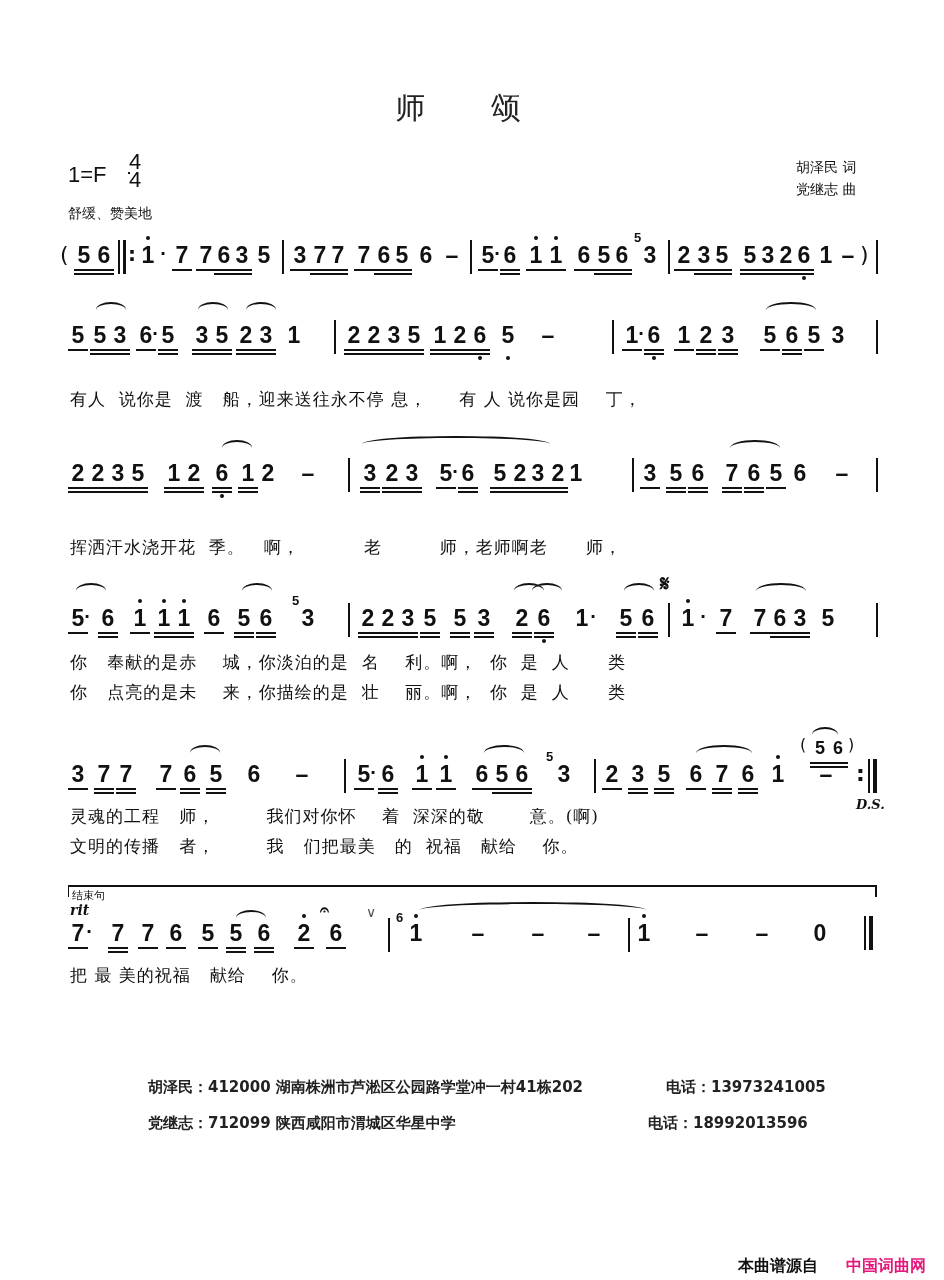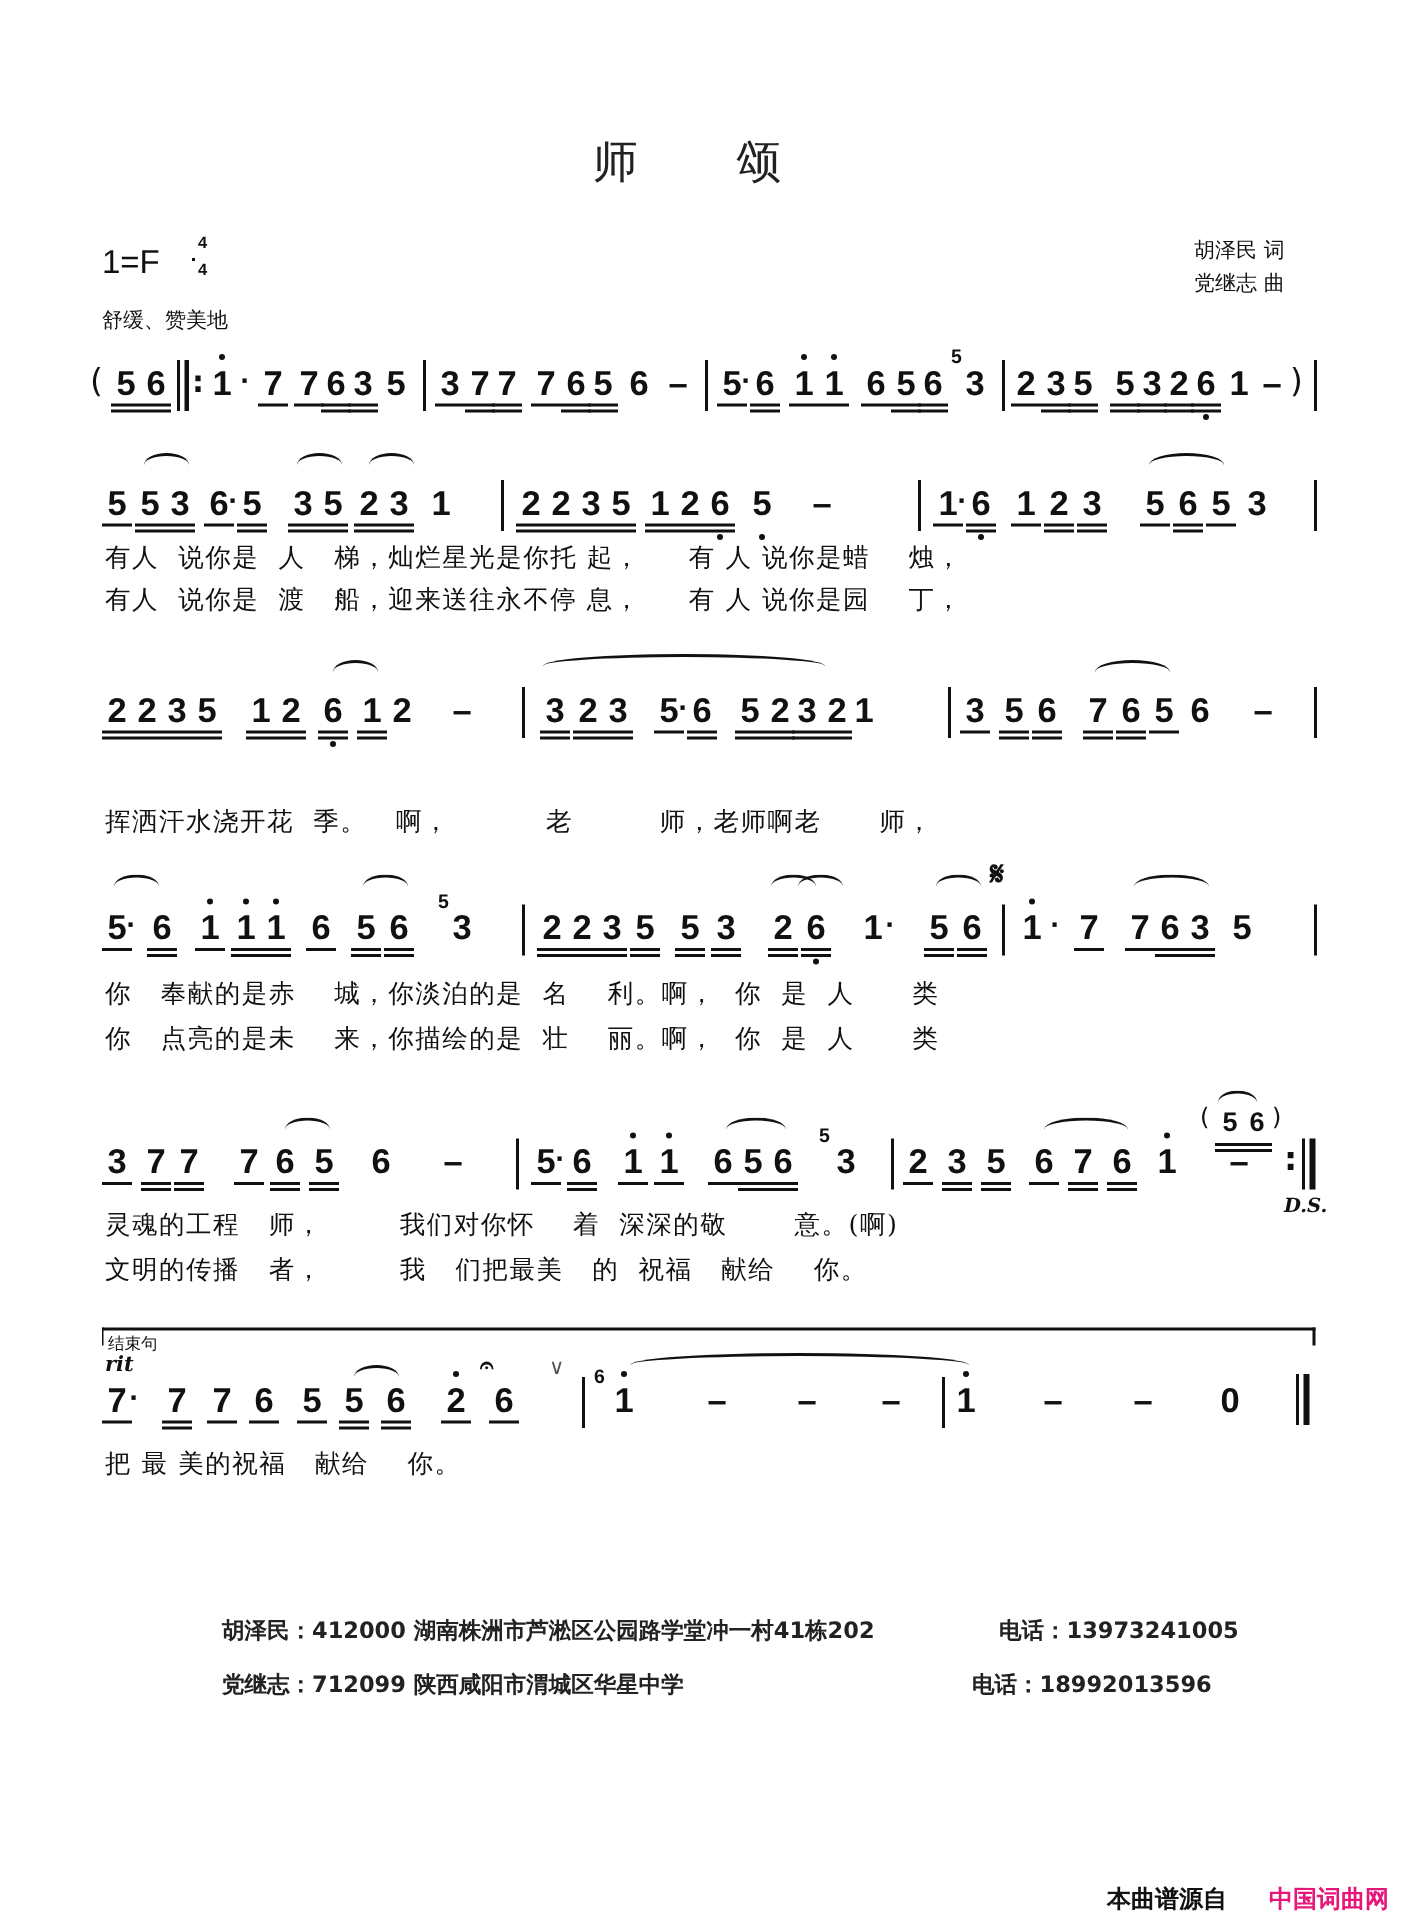--- a/index.html
+++ b/index.html
@@ -1,20 +1,20 @@
 <!DOCTYPE html>
 <html><head>
 <meta charset="utf-8">
 <style>
   html, body { margin:0; padding:0; background:#ffffff; }
   body { width:944px; height:1280px; position:relative; overflow:hidden; color:#111; font-family:"DejaVu Sans", sans-serif; }
   .abs { position:absolute; }
   .title { left:0; width:944px; top:88px; text-align:center; font-family:"DejaVu Serif", serif; font-size:30px; letter-spacing:28px; font-weight:300; color:#222; }
   .key { left:68px; top:162px; font-family:"Liberation Sans", sans-serif; font-size:22px; }
-  .frac { position:absolute; left:128px; top:153px; width:14px; text-align:center; font-family:"Liberation Sans", sans-serif; font-weight:bold; font-size:11px; line-height:18px; }
+  .frac { position:absolute; left:128px; top:153px; width:14px; text-align:center; font-family:"Liberation Sans", sans-serif; font-weight:normal; font-size:22px; line-height:18px; }
   .frac .bar { display:block; height:2px; background:#111; margin:1px 0; }
   .tempo { left:68px; top:205px; font-size:14px; }
   .credits { left:796px; top:156px; font-size:14px; line-height:22px; font-family:"DejaVu Serif", serif; }
   .n { position:absolute; font-family:"Liberation Sans", sans-serif; font-weight:bold; font-size:23px; line-height:26px; width:16px; text-align:center; }
   .u1::after, .u2::before, .u3::before { content:""; position:absolute; left:-2px; right:-2px; height:2px; background:#111; }
   .u1::after { bottom:-3px; }
   .u2::before { bottom:-7px; }
   .hi { position:absolute; left:6px; top:-6px; width:4px; height:4px; border-radius:50%; background:#111; }
   .lo { position:absolute; left:6px; bottom:-12px; width:4px; height:4px; border-radius:50%; background:#111; }
   .bar { position:absolute; width:2px; height:34px; background:#111; }
@@ -121,21 +121,20 @@
     <span class="n u1 u2" style="left:646px;top:12px;">6<i class="lo"></i></span>
   <span class="n u1" style="left:676px;top:12px;">1</span>
     <span class="n u1 u2" style="left:698px;top:12px;">2</span>
     <span class="n u1 u2" style="left:720px;top:12px;">3</span>
   <span class="slur" style="left:766px;top:-8px;width:50px;"></span>
   <span class="n u1" style="left:762px;top:12px;">5</span>
     <span class="n u1 u2" style="left:784px;top:12px;">6</span>
     <span class="n u1" style="left:806px;top:12px;">5</span>
   <span class="n" style="left:830px;top:12px;">3</span>
   <span class="bar" style="left:876px;top:10px;"></span>
-  <span class="lyric" style="left:70px;top:50px;">有人  说你是  人   梯，灿烂星光是你托 起，     有 人 说你是蜡    烛，</span>
   <span class="lyric" style="left:70px;top:78px;">有人  说你是  渡   船，迎来送往永不停 息，     有 人 说你是园    丁，</span>
 </div>
 
 <div class="abs" style="left:0;top:448px;width:944px;height:100px;">
   <span class="slur" style="left:222px;top:-8px;width:30px;"></span>
   <span class="n u1 u2" style="left:70px;top:12px;">2</span>
     <span class="n u1 u2" style="left:90px;top:12px;">2</span>
     <span class="n u1 u2" style="left:110px;top:12px;">3</span>
     <span class="n u1 u2" style="left:130px;top:12px;">5</span>
   <span class="n u1 u2" style="left:166px;top:12px;">1</span>

